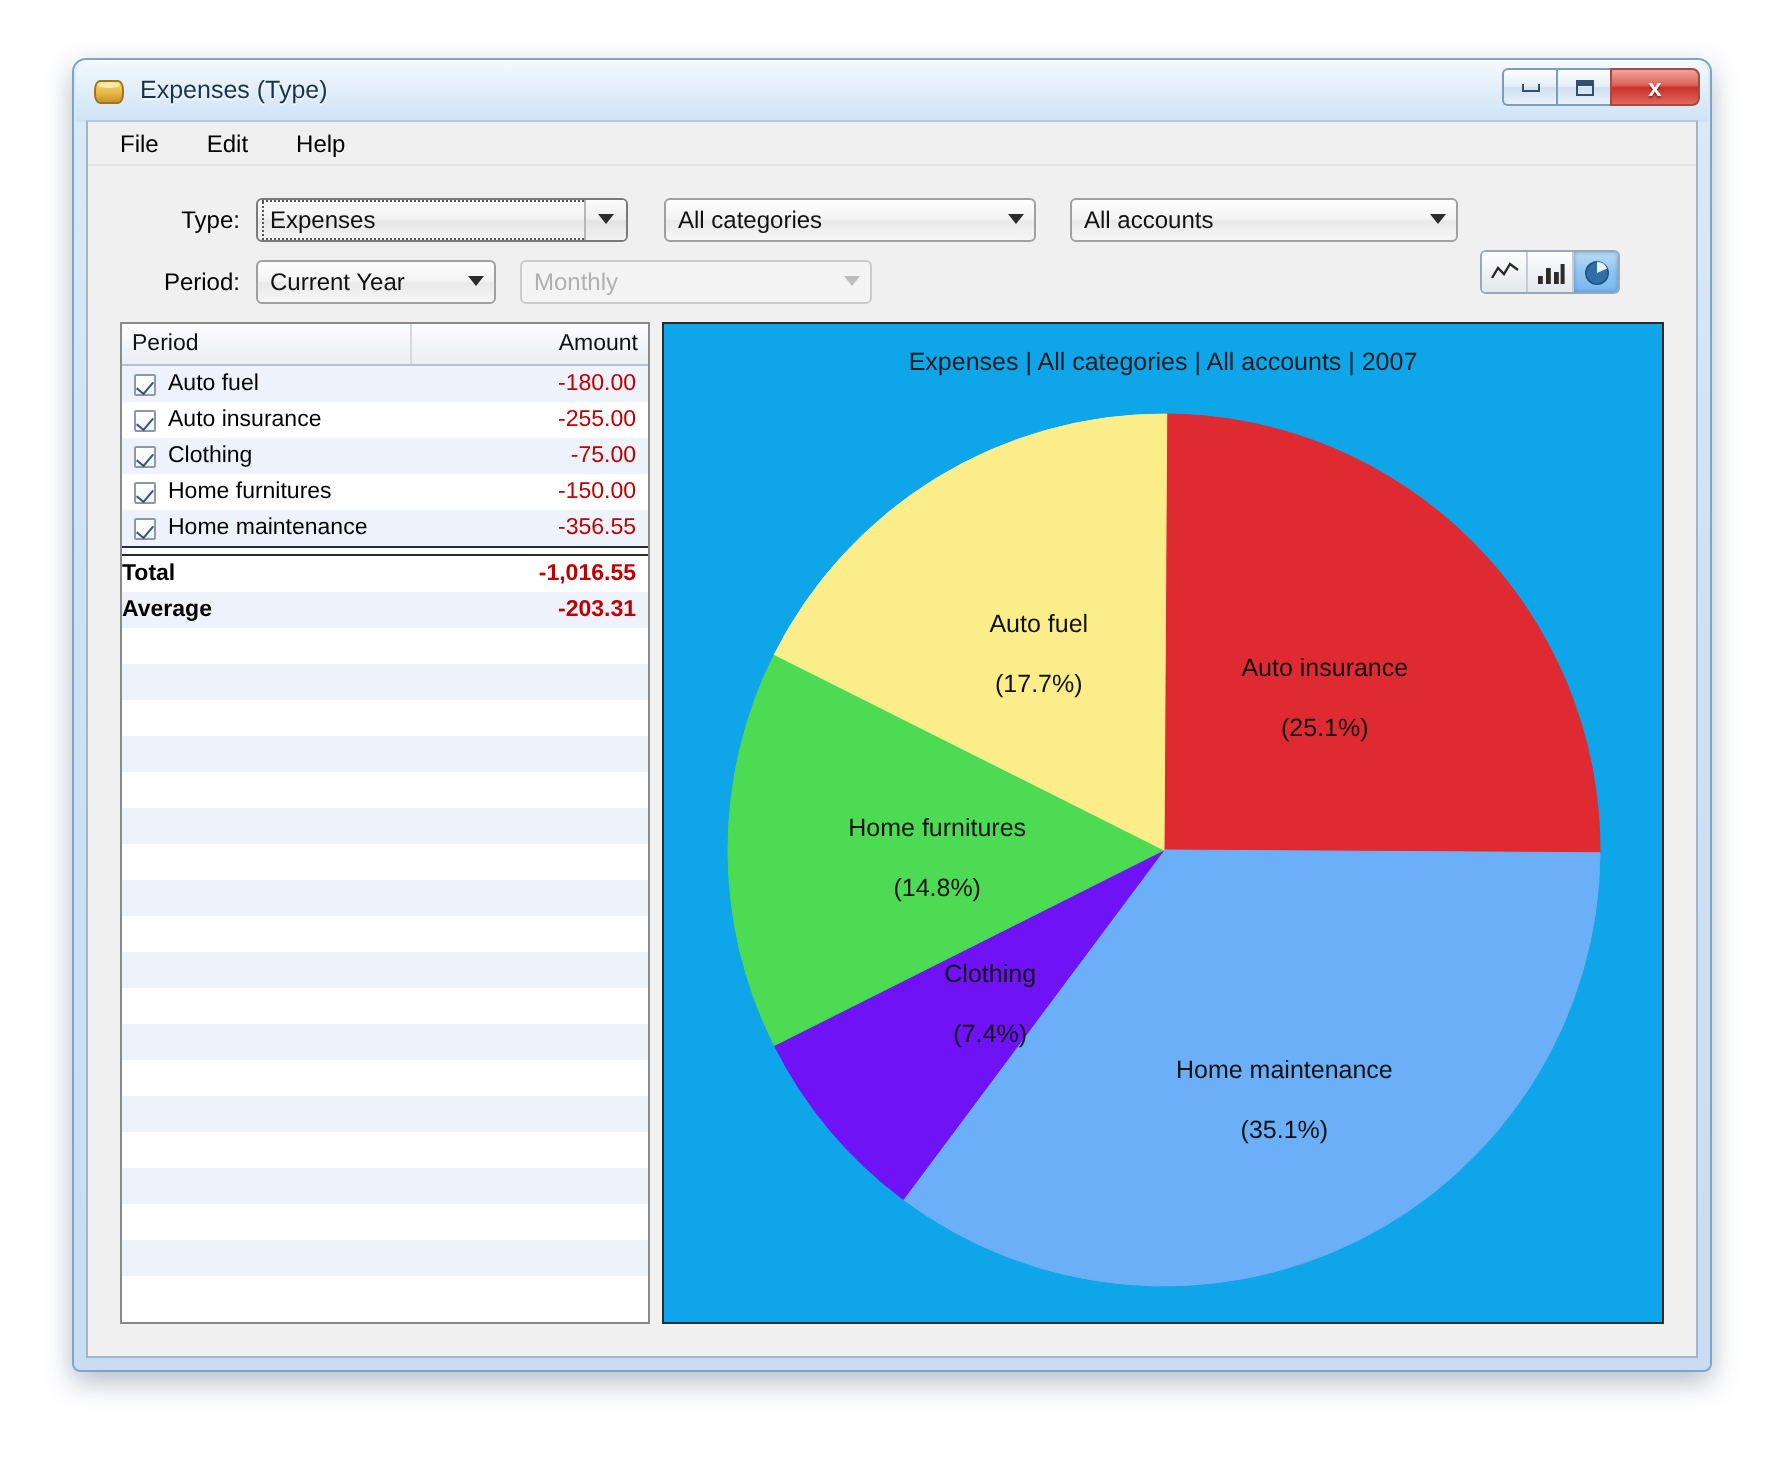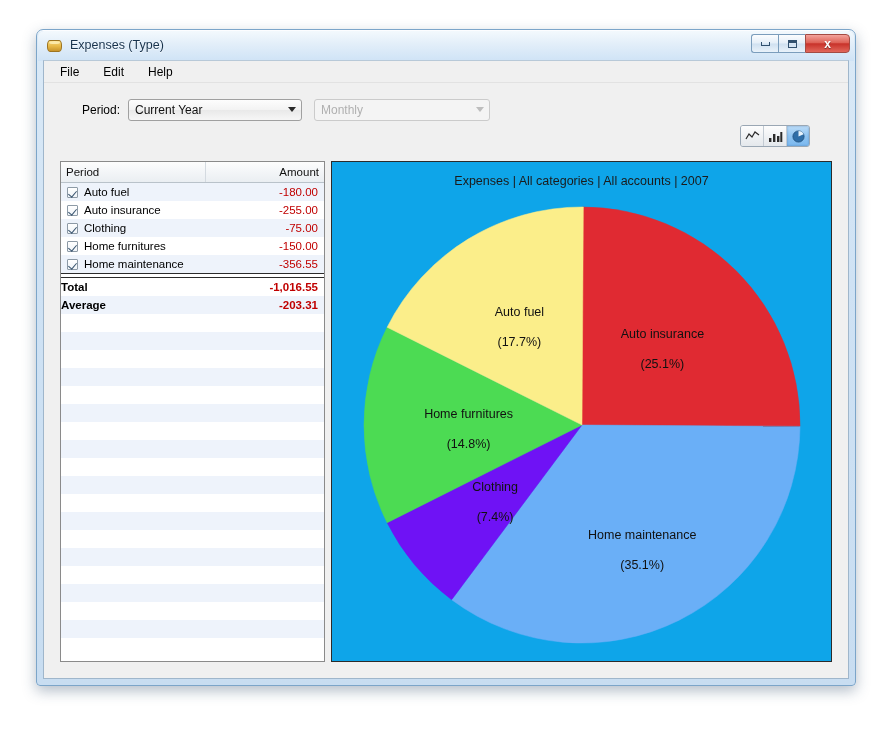--- a/index.html
+++ b/index.html
@@ -220,21 +220,21 @@
     border-color: #cbcbcb;
     background: #f4f4f4;
     color: #b0b0b0;
     gap: 22px;
   }
   .combo.disabled .arrow { border-top-color: #bdbdbd; }
 
   #type-combo    { width: 186px; }
   #cat-combo     { width: 186px; margin-left: 18px; }
   #acct-combo    { width: 194px; margin-left: 17px; }
-  #period-combo  { width: 174px; }
+  #period-combo  { width: 120px; }
   #interval-combo{ width: 176px; margin-left: 12px; }
 
   
   .chart-toggle {
     position: absolute;
     right: 38px;
     top: 42px;
     display: flex;
     border: 1px solid #9aa7b4;
     border-radius: 3px;
@@ -408,20 +408,44 @@
     <div class="client">
 
       <div class="menubar">
         <span class="menu-item">File</span>
         <span class="menu-item">Edit</span>
         <span class="menu-item">Help</span>
       </div>
 
       <div class="filters">
 
+        <div class="frow">
+          <span class="flabel">Type:</span>
+
+          <div class="combo focused" id="type-combo">
+            <span class="cap">Expenses</span>
+            <span class="arrow-box">
+                <span class="arrow"></span>
+              </span>
+          </div>
+
+          <div class="combo" id="cat-combo">
+            <span class="cap">All categories</span>
+            <span class="arrow-box">
+                <span class="arrow"></span>
+              </span>
+          </div>
+
+          <div class="combo" id="acct-combo">
+            <span class="cap">All accounts</span>
+            <span class="arrow-box">
+                <span class="arrow"></span>
+              </span>
+          </div>
+        </div>
 
         <div class="frow">
           <span class="flabel">Period:</span>
 
           <div class="combo" id="period-combo">
             <span class="cap">Current Year</span>
             <span class="arrow-box">
                 <span class="arrow"></span>
               </span>
           </div>

